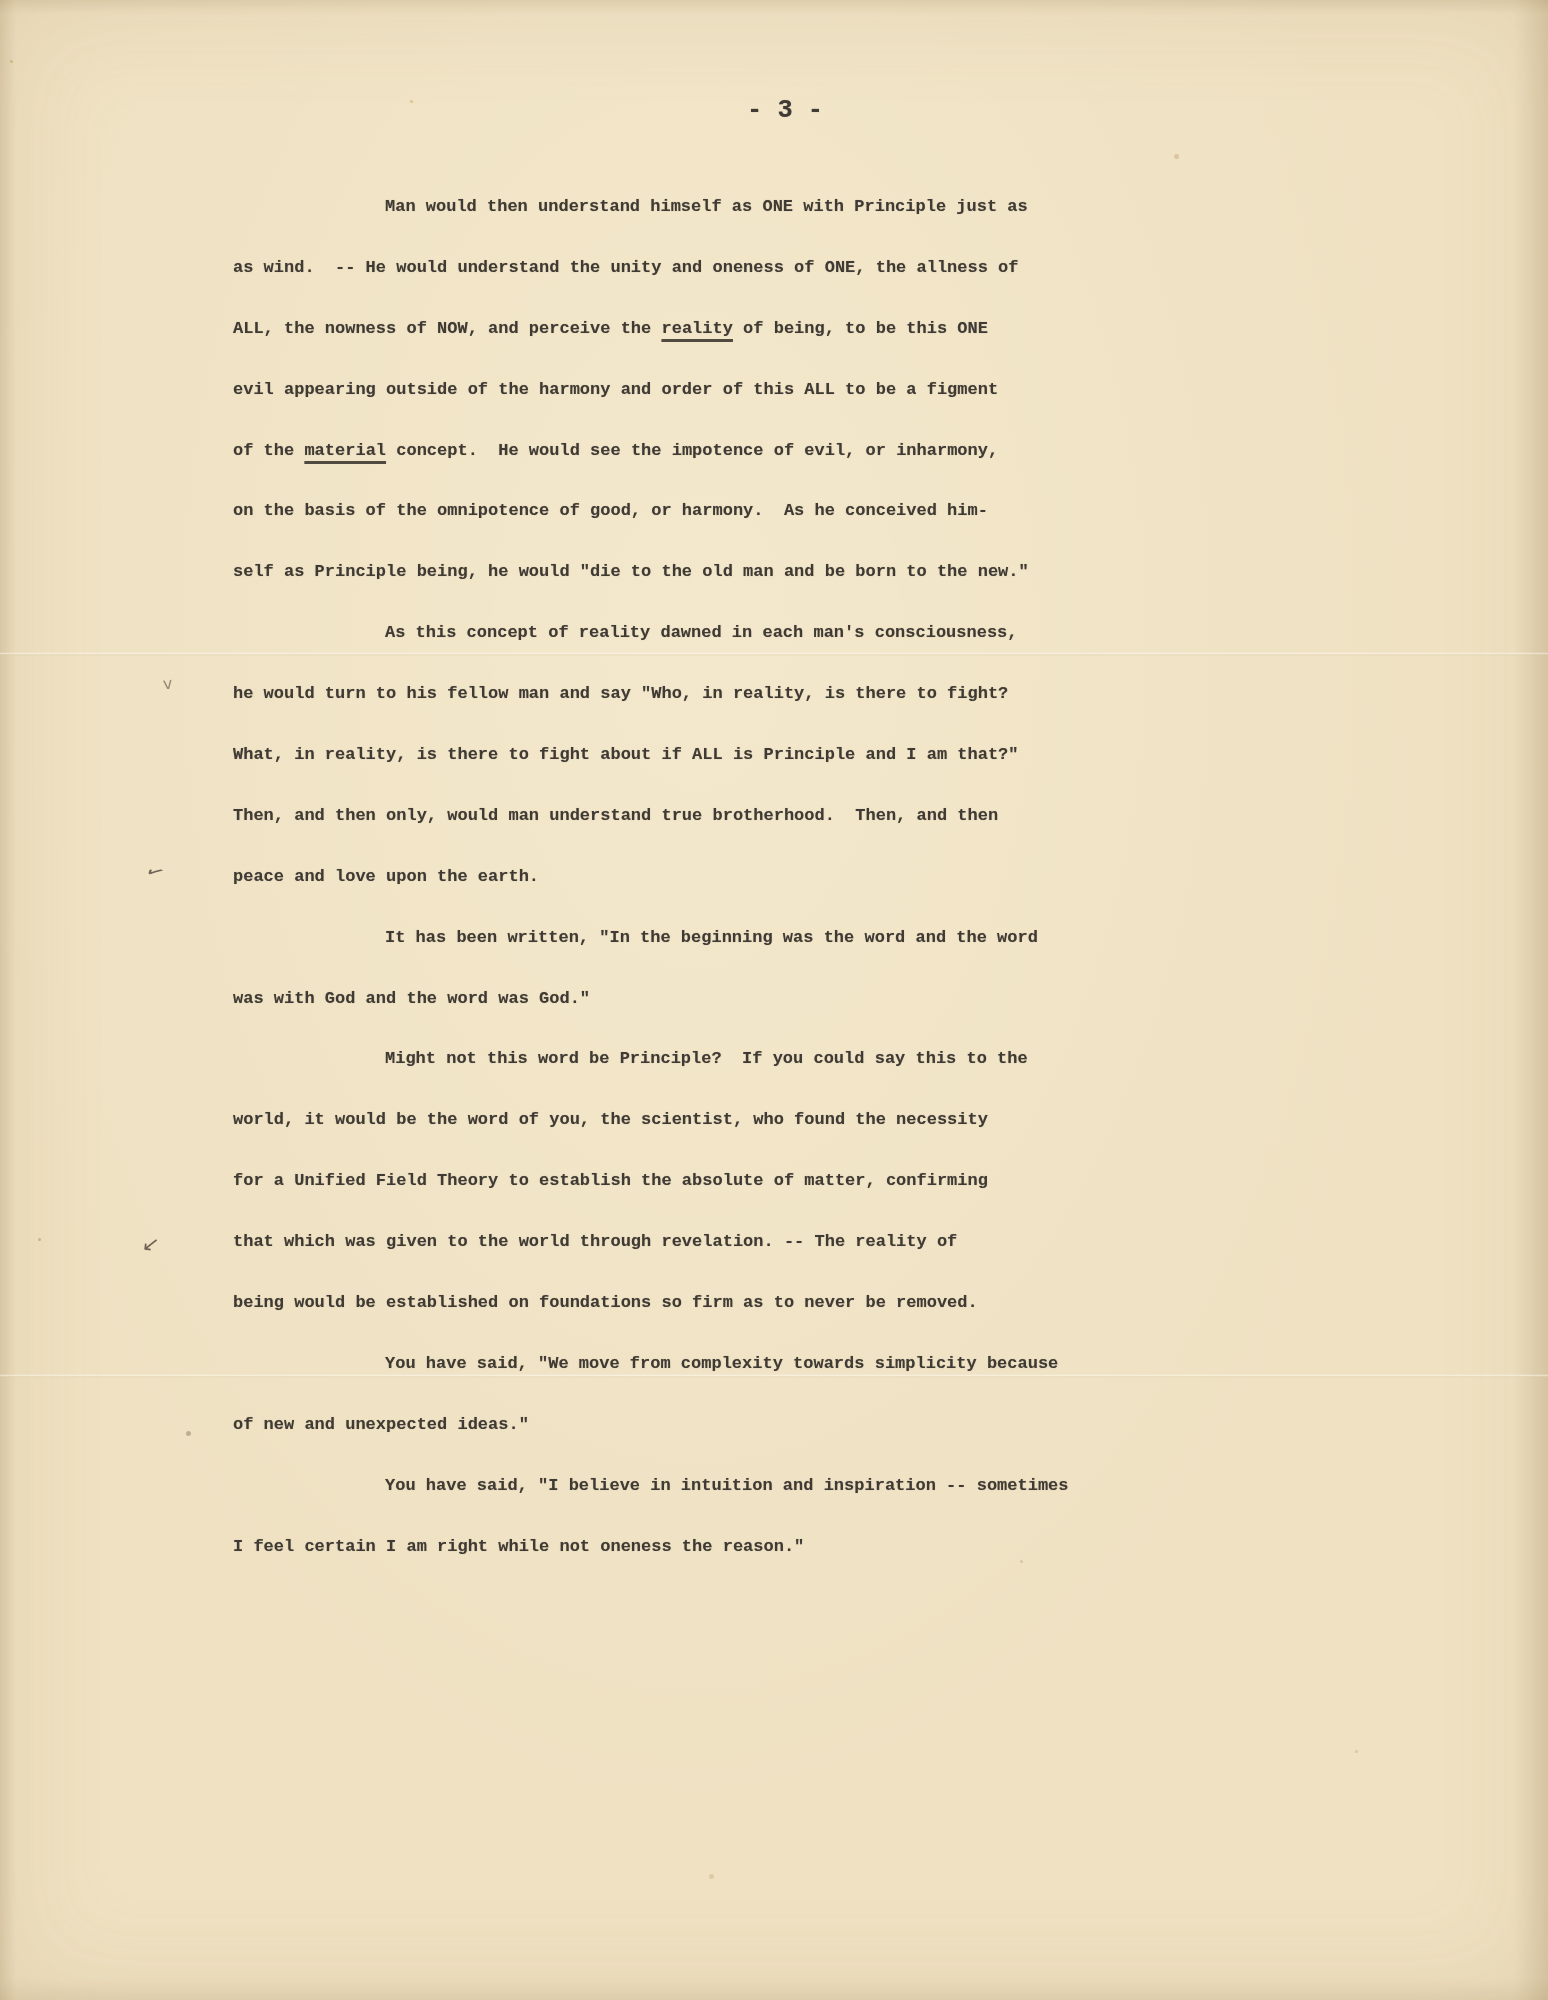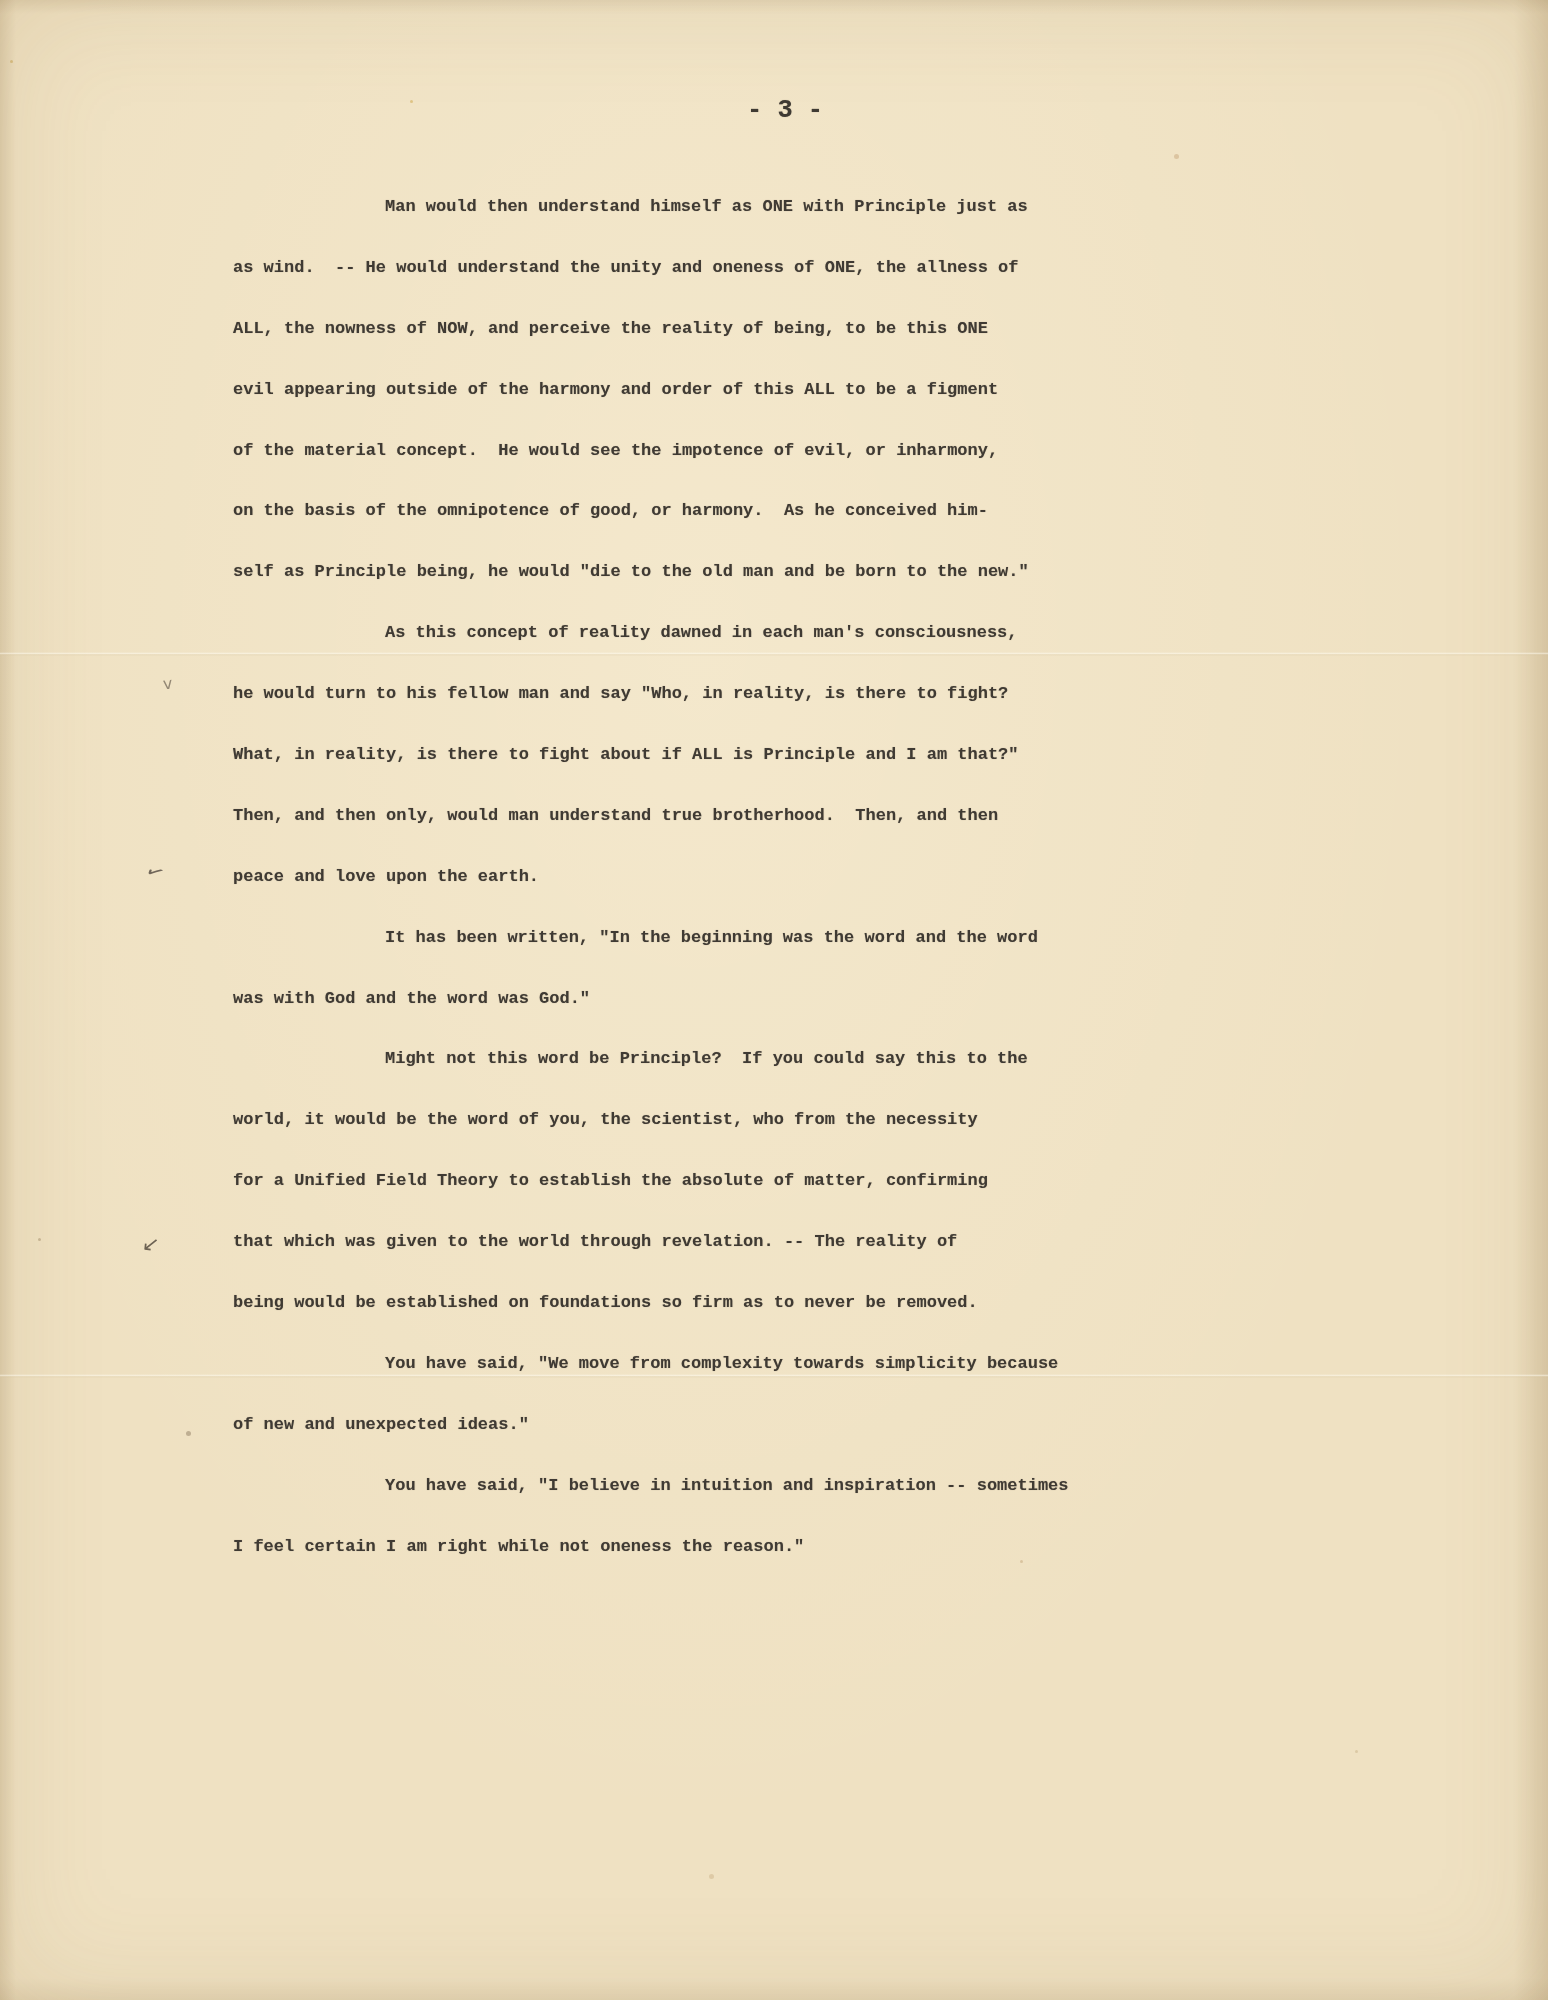--- a/index.html
+++ b/index.html
@@ -27,20 +27,21 @@
   }
   .text-block{
     position:absolute;top:177px;left:233px;width:1240px;
     font-size:17px;line-height:60.9px;font-weight:700;
     color:var(--ink,#3f3a33);
     text-shadow:0 0 1px rgba(60,52,40,.35);
   }
   .line{white-space:pre;height:60.9px;}
   .line.indent{padding-left:152px;}
   .u{
+    text-decoration:underline;
     text-decoration-thickness:2.5px;
     text-underline-offset:6px;
     text-decoration-color:rgba(63,58,51,.85);
     margin-top:45px;
   }
   .margin-mark{
     position:absolute;display:block;line-height:1;
     font-family:"DejaVu Sans",sans-serif;
     opacity:.85;
   }
@@ -77,21 +78,21 @@
       <div class="line"><span>on the basis of the omnipotence of good, or harmony.  As he conceived him-</span></div>
       <div class="line"><span>self as Principle being, he would "die to the old man and be born to the new."</span></div>
       <div class="line indent"><span>As this concept of reality dawned in each man's consciousness,</span></div>
       <div class="line"><span>he would turn to his fellow man and say "Who, in reality, is there to fight?</span></div>
       <div class="line"><span>What, in reality, is there to fight about if ALL is Principle and I am that?"</span></div>
       <div class="line"><span>Then, and then only, would man understand true brotherhood.  Then, and then</span></div>
       <div class="line"><span>peace and love upon the earth.</span></div>
       <div class="line indent"><span>It has been written, "In the beginning was the word and the word</span></div>
       <div class="line"><span>was with God and the word was God."</span></div>
       <div class="line indent"><span>Might not this word be Principle?  If you could say this to the</span></div>
-      <div class="line"><span>world, it would be the word of you, the scientist, who from the necessity</span></div>
+      <div class="line"><span>world, it would be the word of you, the scientist, who found the necessity</span></div>
       <div class="line"><span>for a Unified Field Theory to establish the absolute of matter, confirming</span></div>
       <div class="line"><span>that which was given to the world through revelation. -- The reality of</span></div>
       <div class="line"><span>being would be established on foundations so firm as to never be removed.</span></div>
       <div class="line indent"><span>You have said, "We move from complexity towards simplicity because</span></div>
       <div class="line"><span>of new and unexpected ideas."</span></div>
       <div class="line indent"><span>You have said, "I believe in intuition and inspiration -- sometimes</span></div>
       <div class="line"><span>I feel certain I am right while not oneness the reason."</span></div>
     </div>
   <div id="marks">
       <span class="margin-mark" style="left: 163px; top: 676px; font-size: 16px; color: rgb(132, 121, 104); transform: rotate(-6deg);">v</span>

